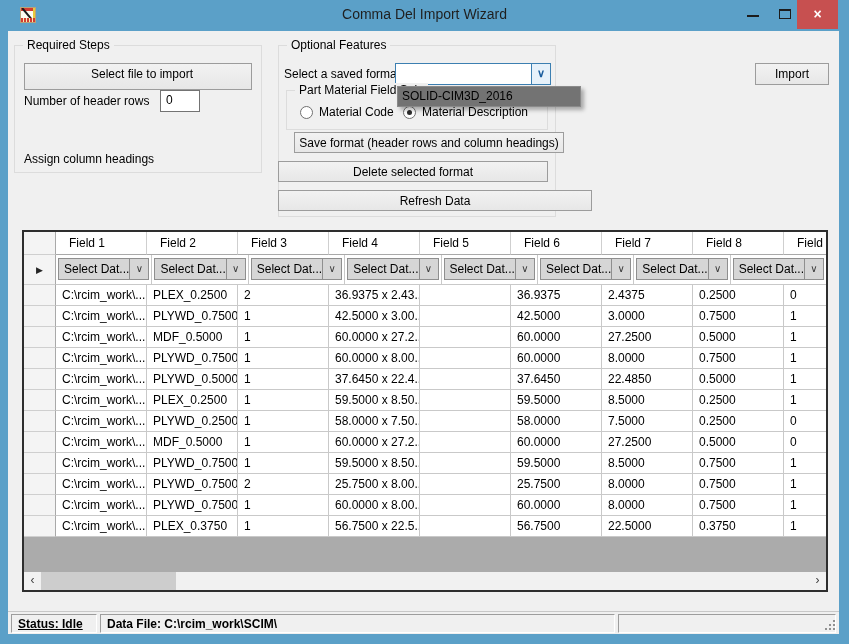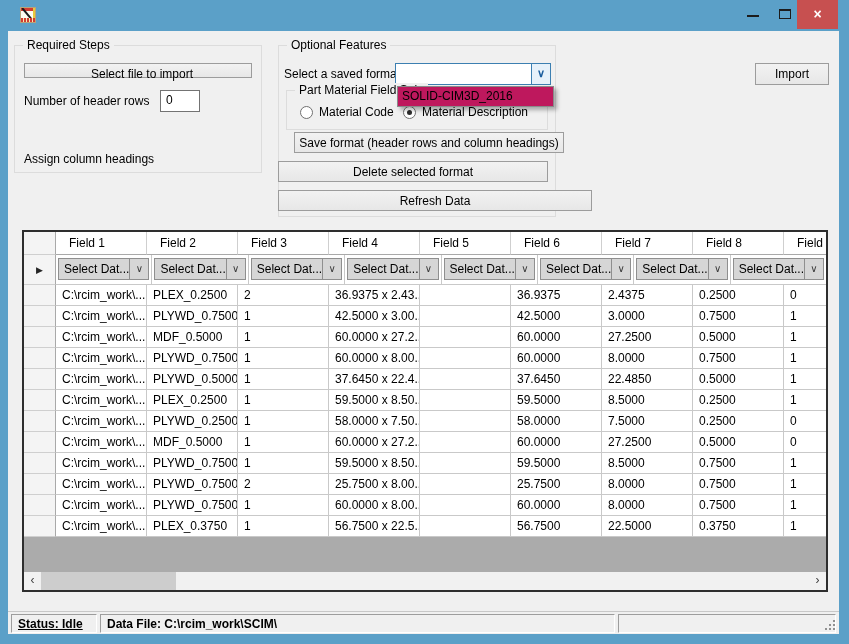--- a/index.html
+++ b/index.html
@@ -41,21 +41,21 @@
 
   .txtinput{position:absolute;background:#fff;border:1px solid #737373;padding:2px 0 0 5px;
             font-size:12px;font-family:"Liberation Sans",sans-serif;}
 
   
   .combobox{position:absolute;left:387px;top:32px;width:156px;height:22px;background:#fff;
             border:1px solid #3c7fb1;display:flex;}
   .combobox .val{flex:1;padding:3px 0 0 5px;white-space:nowrap;overflow:hidden;}
   .combobox .arrow-btn{flex:0 0 19px;background:#e6f1fa;border-left:1px solid #3c7fb1;
             text-align:center;color:#1b5e9e;font-size:11px;font-weight:bold;padding-top:3px;}
-  .dropdown{position:absolute;left:389px;top:55px;width:157px;background:#be185d;
+  .dropdown{position:absolute;left:389px;top:55px;width:184px;background:#737373;
             border:1px solid #8a8a8a;z-index:10;box-shadow:3px 3px 4px rgba(0,0,0,0.30);}
   .dropdown .item{height:19px;padding:2px 0 0 4px;white-space:nowrap;overflow:hidden;}
 
   
   .radio{position:absolute;display:flex;align-items:center;}
   .radio .circle{width:13px;height:13px;border:1px solid #707070;border-radius:50%;background:#fff;
                  margin-right:6px;position:relative;}
   .radio .circle.checked::after{content:"";position:absolute;left:3px;top:3px;width:5px;height:5px;
                  border-radius:50%;background:#2d2d2d;}
 
@@ -103,37 +103,38 @@
 
 <div class="window">
 
   <div class="titlebar">
     <div class="app-icon">
       <div class="stripe-top"></div>
       <div class="edge"></div>
       <div class="pencil"></div>
       <div class="stripe-bottom"></div>
     </div>
+    <div class="win-title">Comma Del Import Wizard</div>
     <div class="btn-min">
       <span class="glyph-min"></span>
     </div>
     <div class="btn-max">
       <span class="glyph-max"></span>
     </div>
     <div class="btn-close">
       <span>×</span>
     </div>
   </div>
 
   <div class="client">
 
     <div class="groupbox" style="left:6px;top:14px;width:248px;height:128px;">
       <span class="legend">Required Steps</span>
     </div>
-    <div class="btn" style="left:16px;top:32px;width:228px;height:15px;padding-left:8px;">Select file to import</div>
+    <div class="btn" style="left:16px;top:32px;width:228px;height:27px;padding-left:8px;">Select file to import</div>
     <div class="lbl" style="left:16px;top:63px;">Number of header rows</div>
     <div class="txtinput" style="left:152px;top:59px;width:40px;height:22px;">0</div>
     <div class="lbl" style="left:16px;top:121px;">Assign column headings</div>
 
     <div class="groupbox" style="left:270px;top:14px;width:278px;height:172px;">
       <span class="legend">Optional Features</span>
     </div>
     <div class="lbl" style="left:276px;top:36px;">Select a saved format</div>
 
     <div class="combobox">

